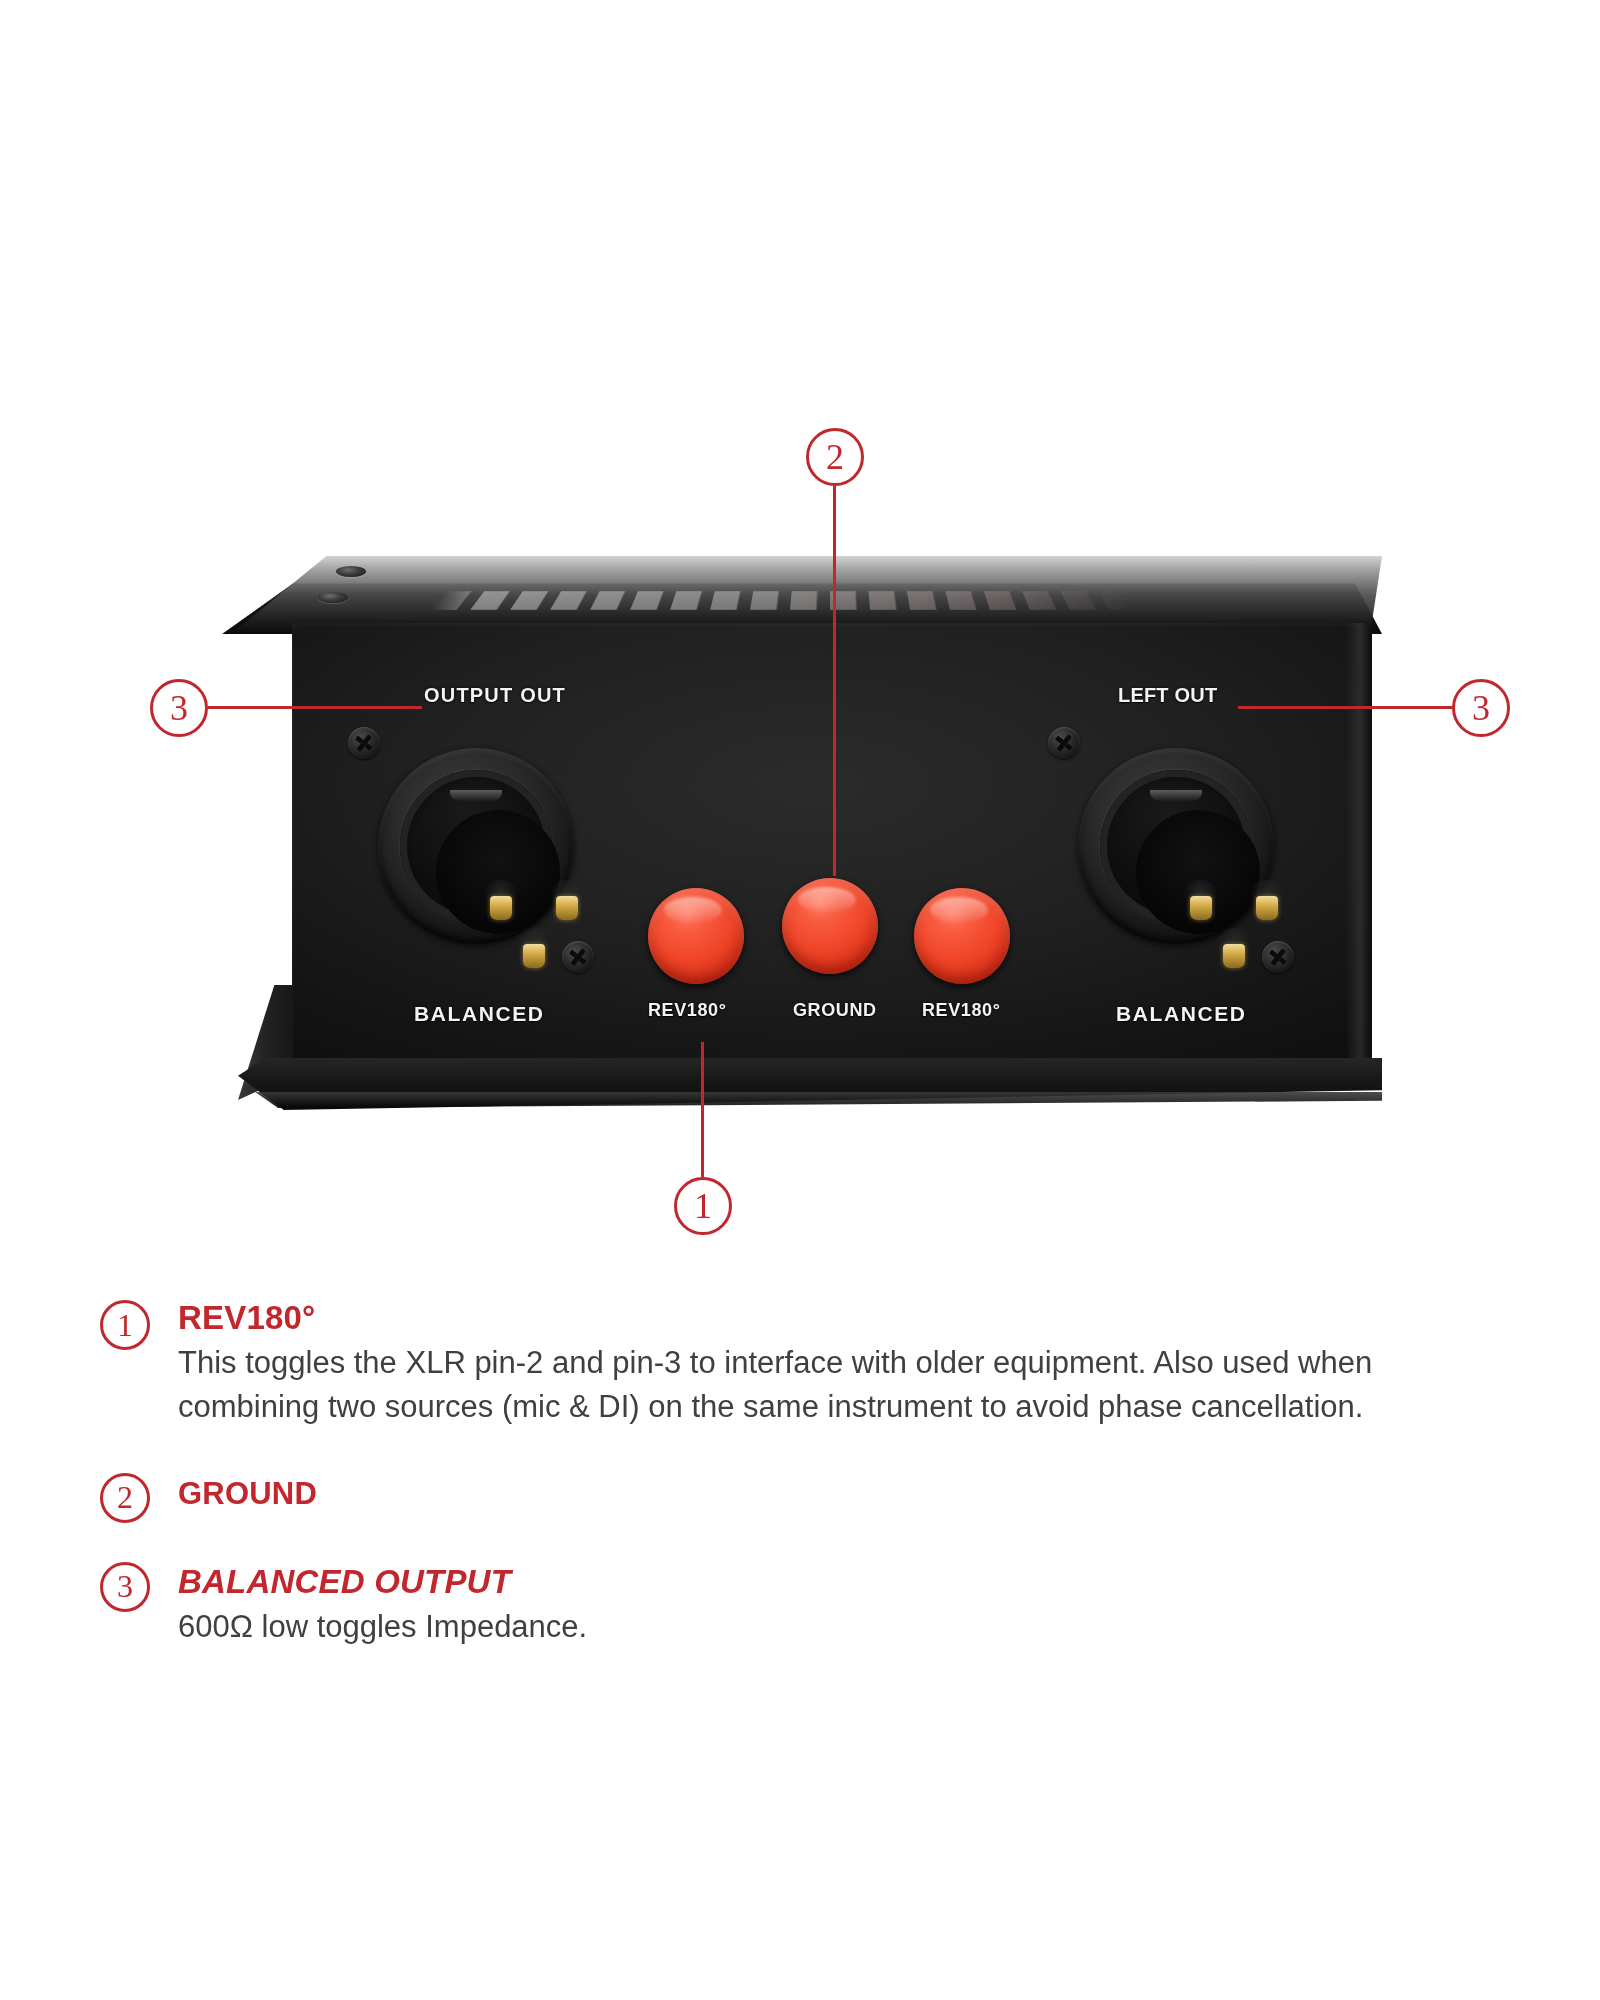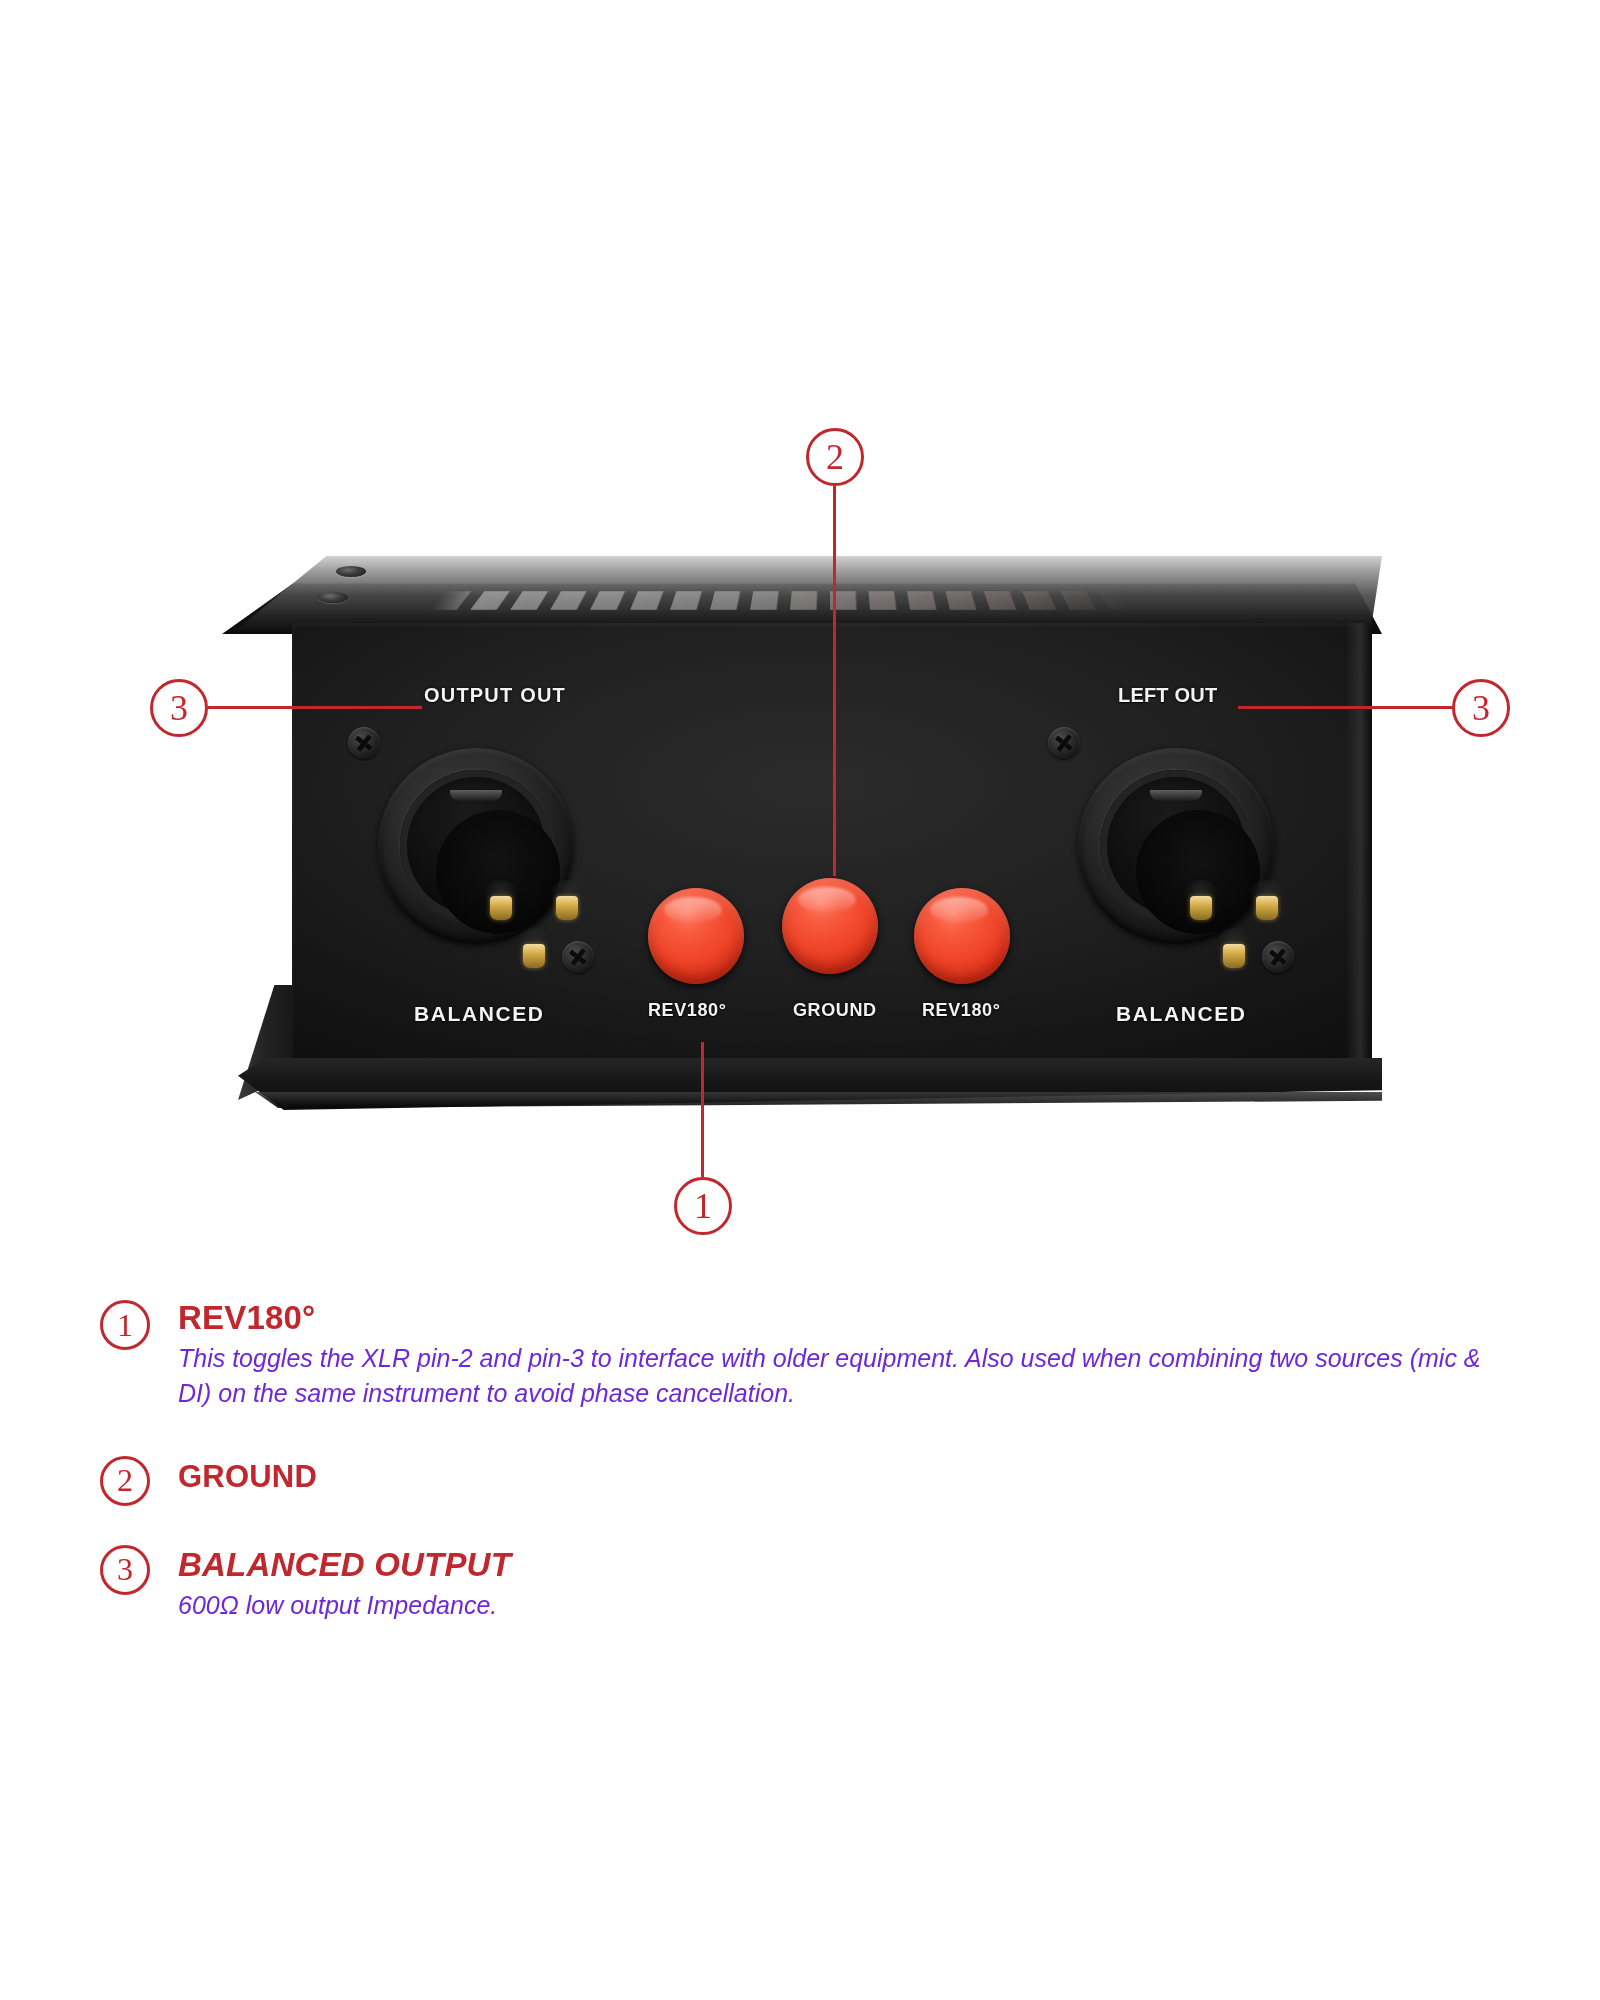--- a/index.html
+++ b/index.html
@@ -335,27 +335,26 @@
   .legend-title {
     color: #c1272d;
     font-family: "Liberation Sans", sans-serif;
     font-weight: 700;
     font-size: 33px;
     letter-spacing: 0.2px;
     line-height: 1.12;
     margin: 0;
   }
   .legend-desc {
-    color: #6d28d9;
+    color: #404040;
     font-family: "Liberation Sans", sans-serif;
-    font-size: 25px;
+    font-size: 31px;
     line-height: 1.42;
     margin: 4px 0 0 0;
     max-width: 1310px;
-    font-style: italic;
   }
   .legend-item.li1 { margin-top: 0; }
   .legend-item.li1 .legend-badge { top: 0; }
   .legend-item.li2 { margin-top: 48px; }
   .legend-item.li2 .legend-badge { top: -4px; }
   .legend-item.li3 { margin-top: 52px; }
   .legend-item.li3 .legend-badge { top: -2px; }
   .legend-item.li2 .legend-title { font-size: 31px; }
   .legend-item.li3 .legend-title { font-size: 33px; font-style: italic; }
 </style>
@@ -444,16 +443,16 @@
   </div>
 
   <div class="legend-item li2">
     <div class="legend-badge">2</div>
     <p class="legend-title">GROUND</p>
   </div>
 
   <div class="legend-item li3">
     <div class="legend-badge">3</div>
     <p class="legend-title">BALANCED OUTPUT</p>
-    <p class="legend-desc">600Ω low output Impedance.</p>
+    <p class="legend-desc">600Ω low toggles Impedance.</p>
   </div>
 
 </div>
 
 </body></html>

